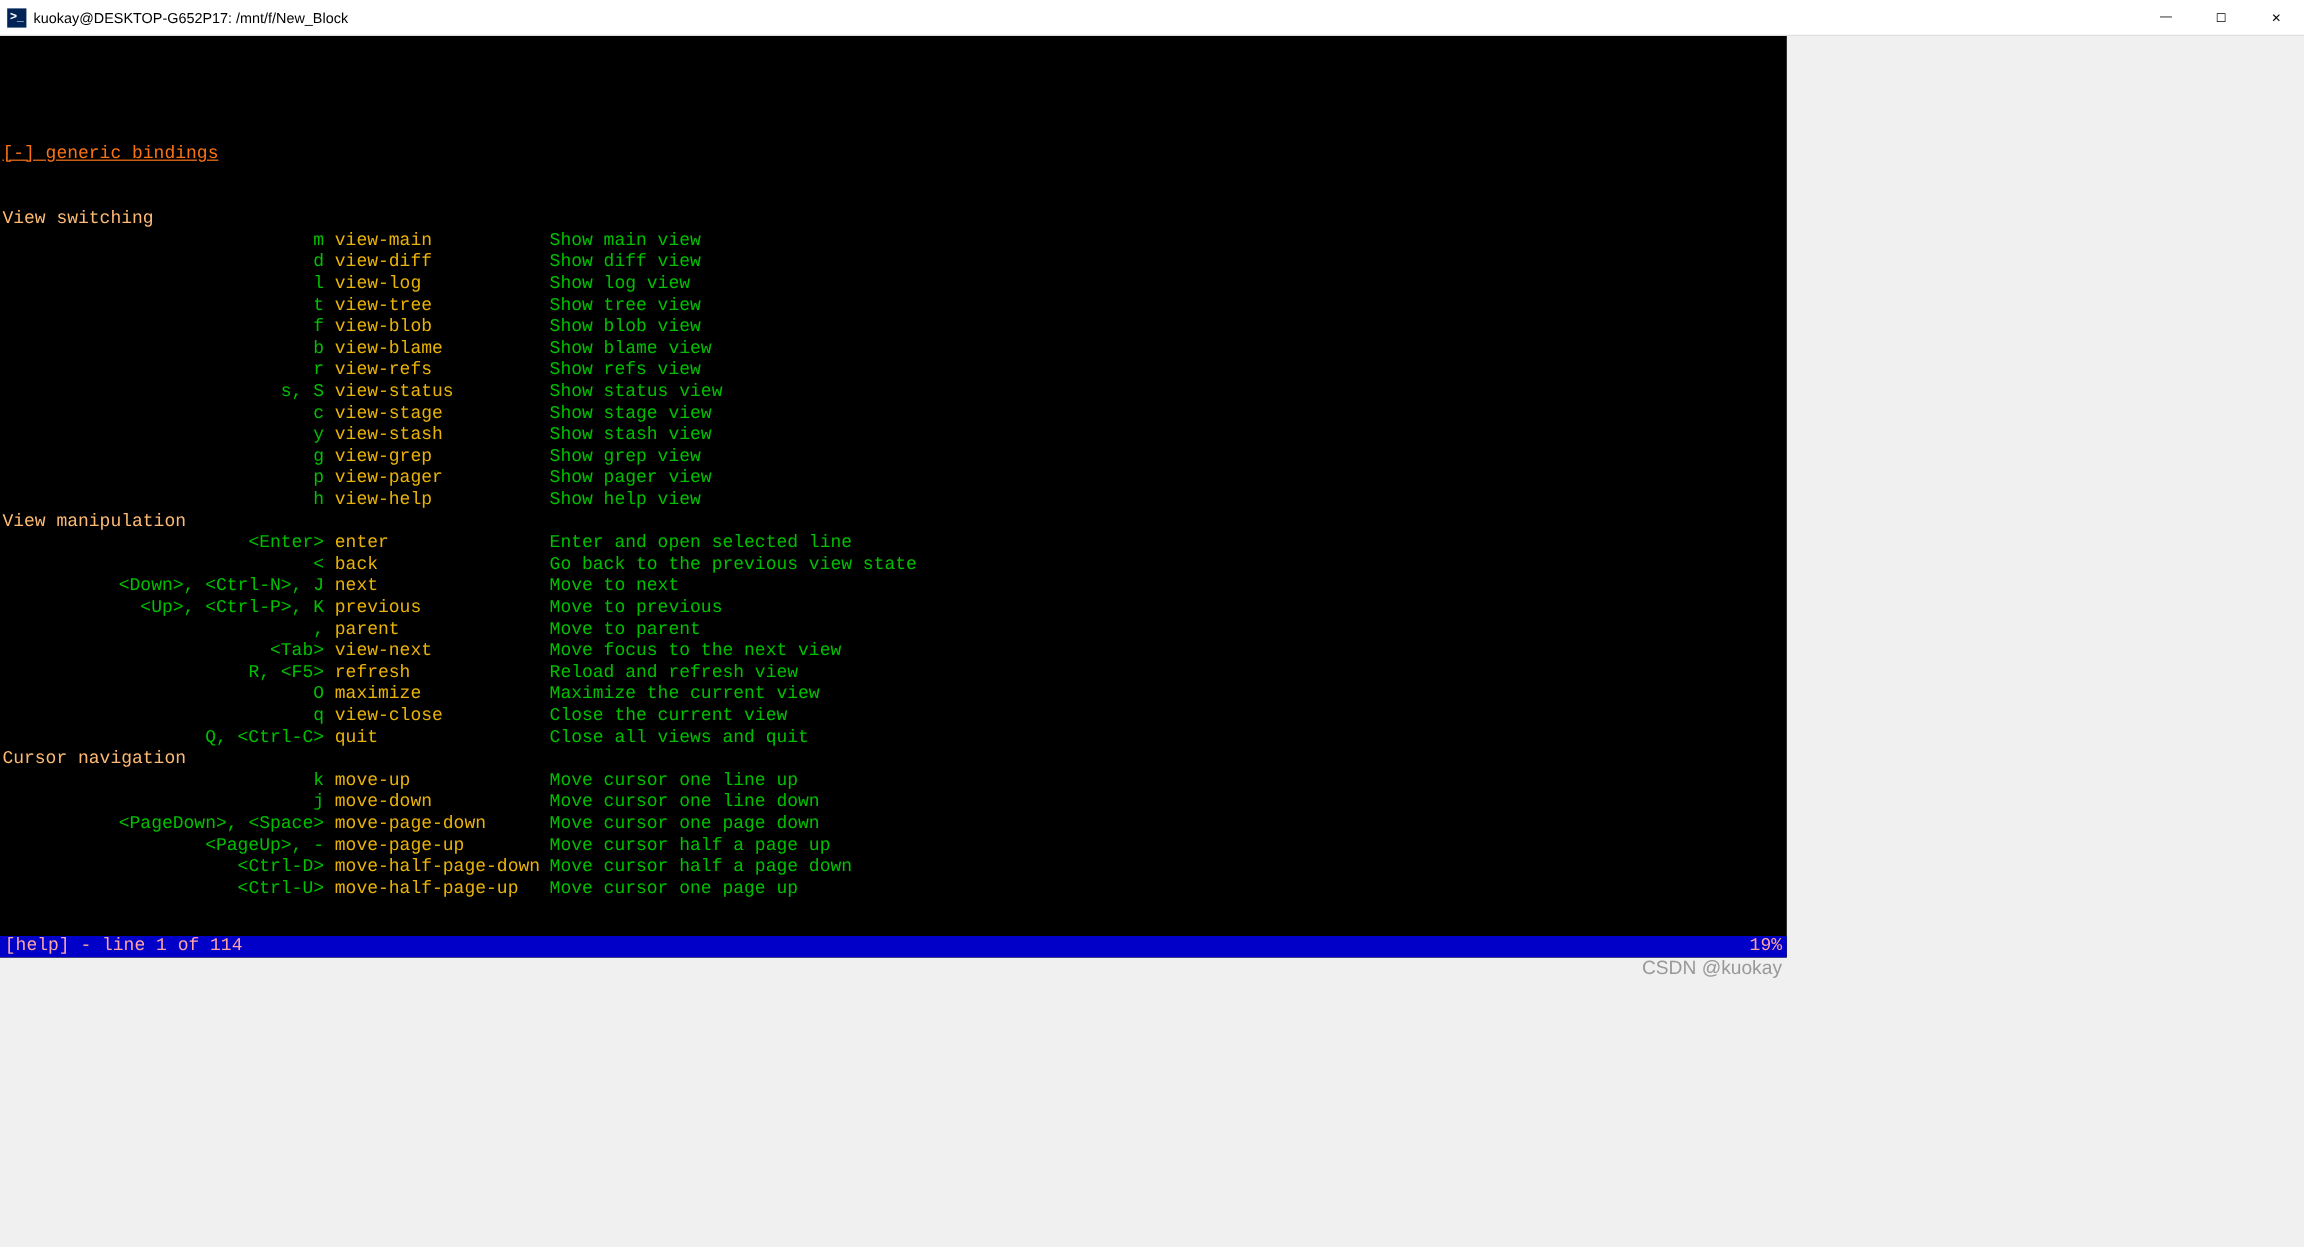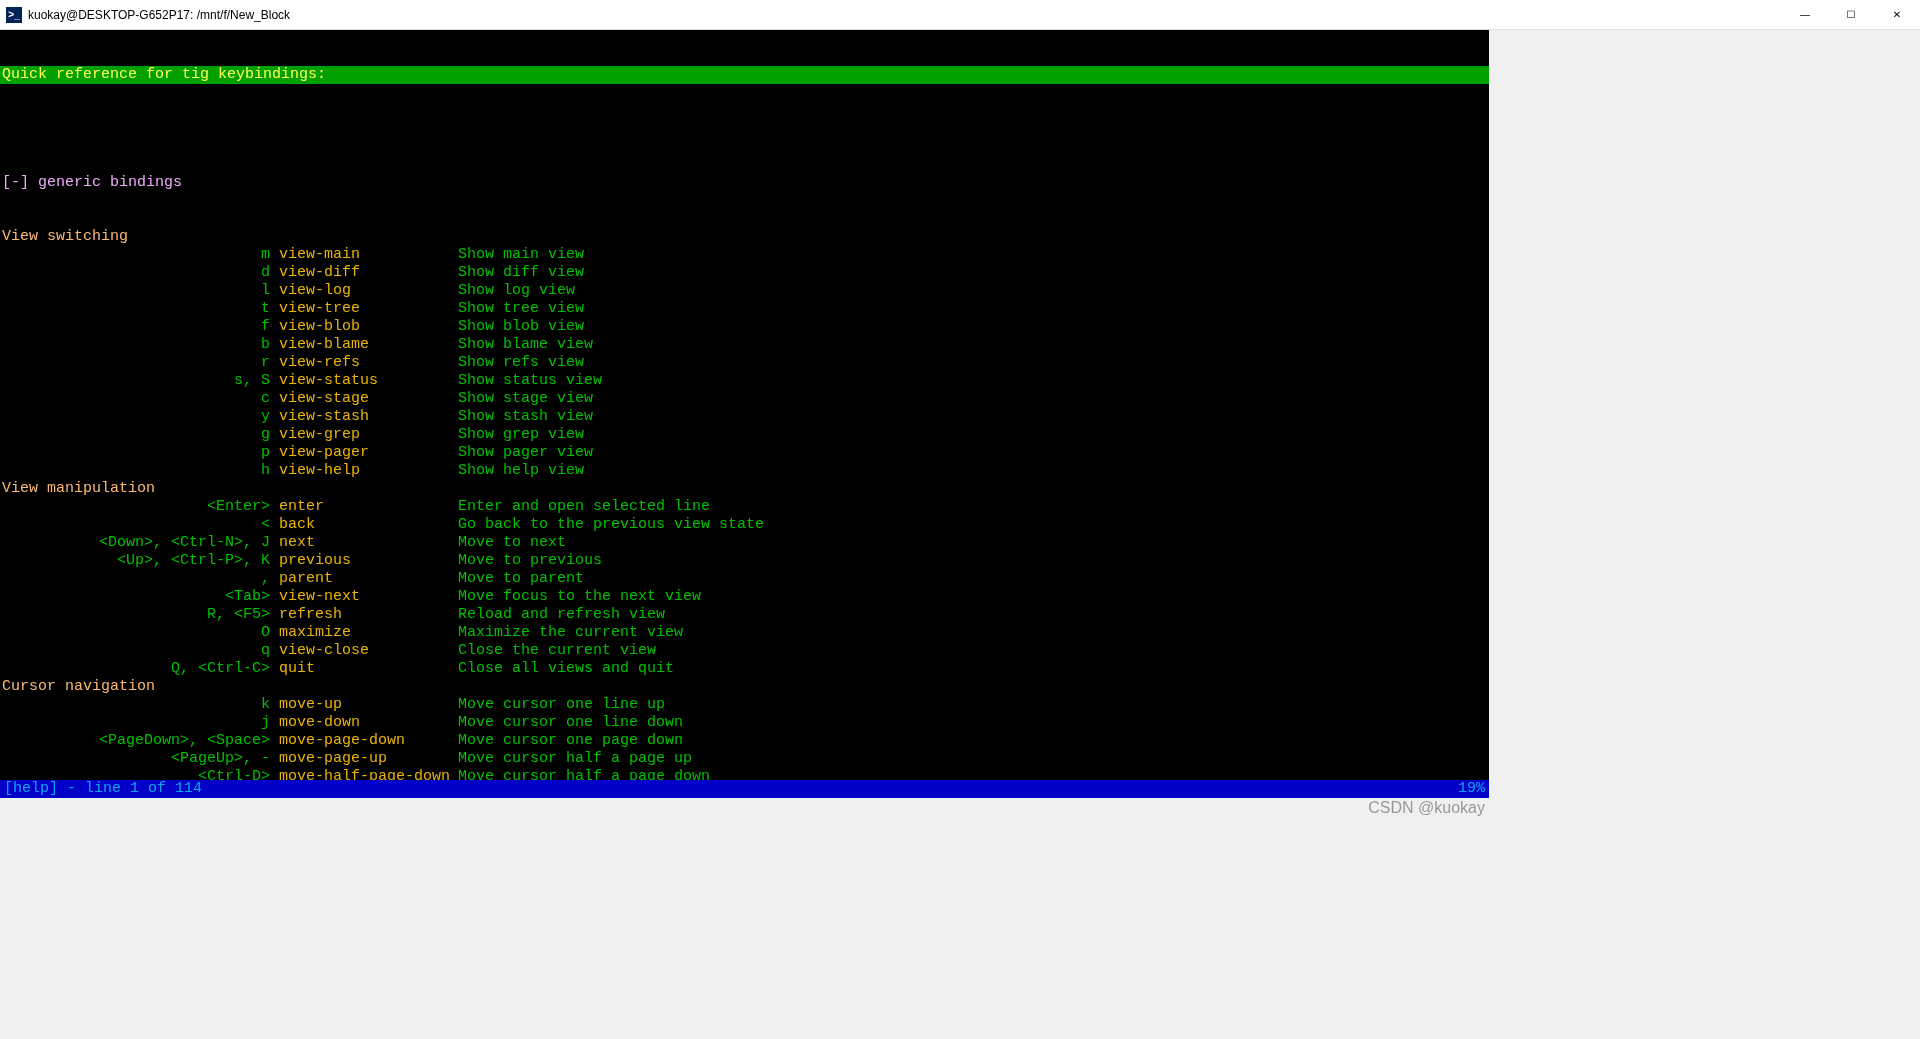--- a/index.html
+++ b/index.html
@@ -48,27 +48,27 @@
     white-space: pre;
     position: relative;
   }
   .term-header {
     background: #00a000;
     color: #ffff55;
     width: 100%;
     padding: 0 2px;
   }
   .line { padding: 0 2px; }
-  .cyan { color: #f0abfc; }
+  .cyan { color: #f97316; text-decoration: underline; }
   .blue { color: #fdba74; }
   .green { color: #00c000; }
   .white { color: #eab308; }
   .status-bar {
     background: #0000c8;
-    color: #0ea5e9;
+    color: #fca5a5;
     position: absolute;
     bottom: 0;
     left: 0;
     width: 100%;
     display: flex;
     justify-content: space-between;
     padding: 0 4px;
   }
   .below-terminal {
     background: #f0f0f0;
@@ -96,21 +96,20 @@
     <span>kuokay@DESKTOP-G652P17: /mnt/f/New_Block</span>
   </div>
   <div class="window-controls">
     <div class="win-btn">—</div>
     <div class="win-btn">☐</div>
     <div class="win-btn">✕</div>
   </div>
 </div>
 
 <div class="terminal">
-  <div class="term-header">Quick reference for tig keybindings:</div>
   <div class="line">&nbsp;</div>
   <div class="line cyan">[-] generic bindings</div>
   <div id="sections"><div class="line blue">View switching</div><div class="line row"><span class="key-col green">m</span><span class="action-col white"> view-main</span><span class="desc-col green">Show main view</span></div><div class="line row"><span class="key-col green">d</span><span class="action-col white"> view-diff</span><span class="desc-col green">Show diff view</span></div><div class="line row"><span class="key-col green">l</span><span class="action-col white"> view-log</span><span class="desc-col green">Show log view</span></div><div class="line row"><span class="key-col green">t</span><span class="action-col white"> view-tree</span><span class="desc-col green">Show tree view</span></div><div class="line row"><span class="key-col green">f</span><span class="action-col white"> view-blob</span><span class="desc-col green">Show blob view</span></div><div class="line row"><span class="key-col green">b</span><span class="action-col white"> view-blame</span><span class="desc-col green">Show blame view</span></div><div class="line row"><span class="key-col green">r</span><span class="action-col white"> view-refs</span><span class="desc-col green">Show refs view</span></div><div class="line row"><span class="key-col green">s, S</span><span class="action-col white"> view-status</span><span class="desc-col green">Show status view</span></div><div class="line row"><span class="key-col green">c</span><span class="action-col white"> view-stage</span><span class="desc-col green">Show stage view</span></div><div class="line row"><span class="key-col green">y</span><span class="action-col white"> view-stash</span><span class="desc-col green">Show stash view</span></div><div class="line row"><span class="key-col green">g</span><span class="action-col white"> view-grep</span><span class="desc-col green">Show grep view</span></div><div class="line row"><span class="key-col green">p</span><span class="action-col white"> view-pager</span><span class="desc-col green">Show pager view</span></div><div class="line row"><span class="key-col green">h</span><span class="action-col white"> view-help</span><span class="desc-col green">Show help view</span></div><div class="line blue">View manipulation</div><div class="line row"><span class="key-col green">&lt;Enter&gt;</span><span class="action-col white"> enter</span><span class="desc-col green">Enter and open selected line</span></div><div class="line row"><span class="key-col green">&lt;</span><span class="action-col white"> back</span><span class="desc-col green">Go back to the previous view state</span></div><div class="line row"><span class="key-col green">&lt;Down&gt;, &lt;Ctrl-N&gt;, J</span><span class="action-col white"> next</span><span class="desc-col green">Move to next</span></div><div class="line row"><span class="key-col green">&lt;Up&gt;, &lt;Ctrl-P&gt;, K</span><span class="action-col white"> previous</span><span class="desc-col green">Move to previous</span></div><div class="line row"><span class="key-col green">,</span><span class="action-col white"> parent</span><span class="desc-col green">Move to parent</span></div><div class="line row"><span class="key-col green">&lt;Tab&gt;</span><span class="action-col white"> view-next</span><span class="desc-col green">Move focus to the next view</span></div><div class="line row"><span class="key-col green">R, &lt;F5&gt;</span><span class="action-col white"> refresh</span><span class="desc-col green">Reload and refresh view</span></div><div class="line row"><span class="key-col green">O</span><span class="action-col white"> maximize</span><span class="desc-col green">Maximize the current view</span></div><div class="line row"><span class="key-col green">q</span><span class="action-col white"> view-close</span><span class="desc-col green">Close the current view</span></div><div class="line row"><span class="key-col green">Q, &lt;Ctrl-C&gt;</span><span class="action-col white"> quit</span><span class="desc-col green">Close all views and quit</span></div><div class="line blue">Cursor navigation</div><div class="line row"><span class="key-col green">k</span><span class="action-col white"> move-up</span><span class="desc-col green">Move cursor one line up</span></div><div class="line row"><span class="key-col green">j</span><span class="action-col white"> move-down</span><span class="desc-col green">Move cursor one line down</span></div><div class="line row"><span class="key-col green">&lt;PageDown&gt;, &lt;Space&gt;</span><span class="action-col white"> move-page-down</span><span class="desc-col green">Move cursor one page down</span></div><div class="line row"><span class="key-col green">&lt;PageUp&gt;, -</span><span class="action-col white"> move-page-up</span><span class="desc-col green">Move cursor half a page up</span></div><div class="line row"><span class="key-col green">&lt;Ctrl-D&gt;</span><span class="action-col white"> move-half-page-down</span><span class="desc-col green">Move cursor half a page down</span></div><div class="line row"><span class="key-col green">&lt;Ctrl-U&gt;</span><span class="action-col white"> move-half-page-up</span><span class="desc-col green">Move cursor one page up</span></div></div>
   <div class="status-bar">
     <span>[help] - line 1 of 114</span>
     <span>19%</span>
   </div>
 </div>
 
 <div class="below-terminal">

